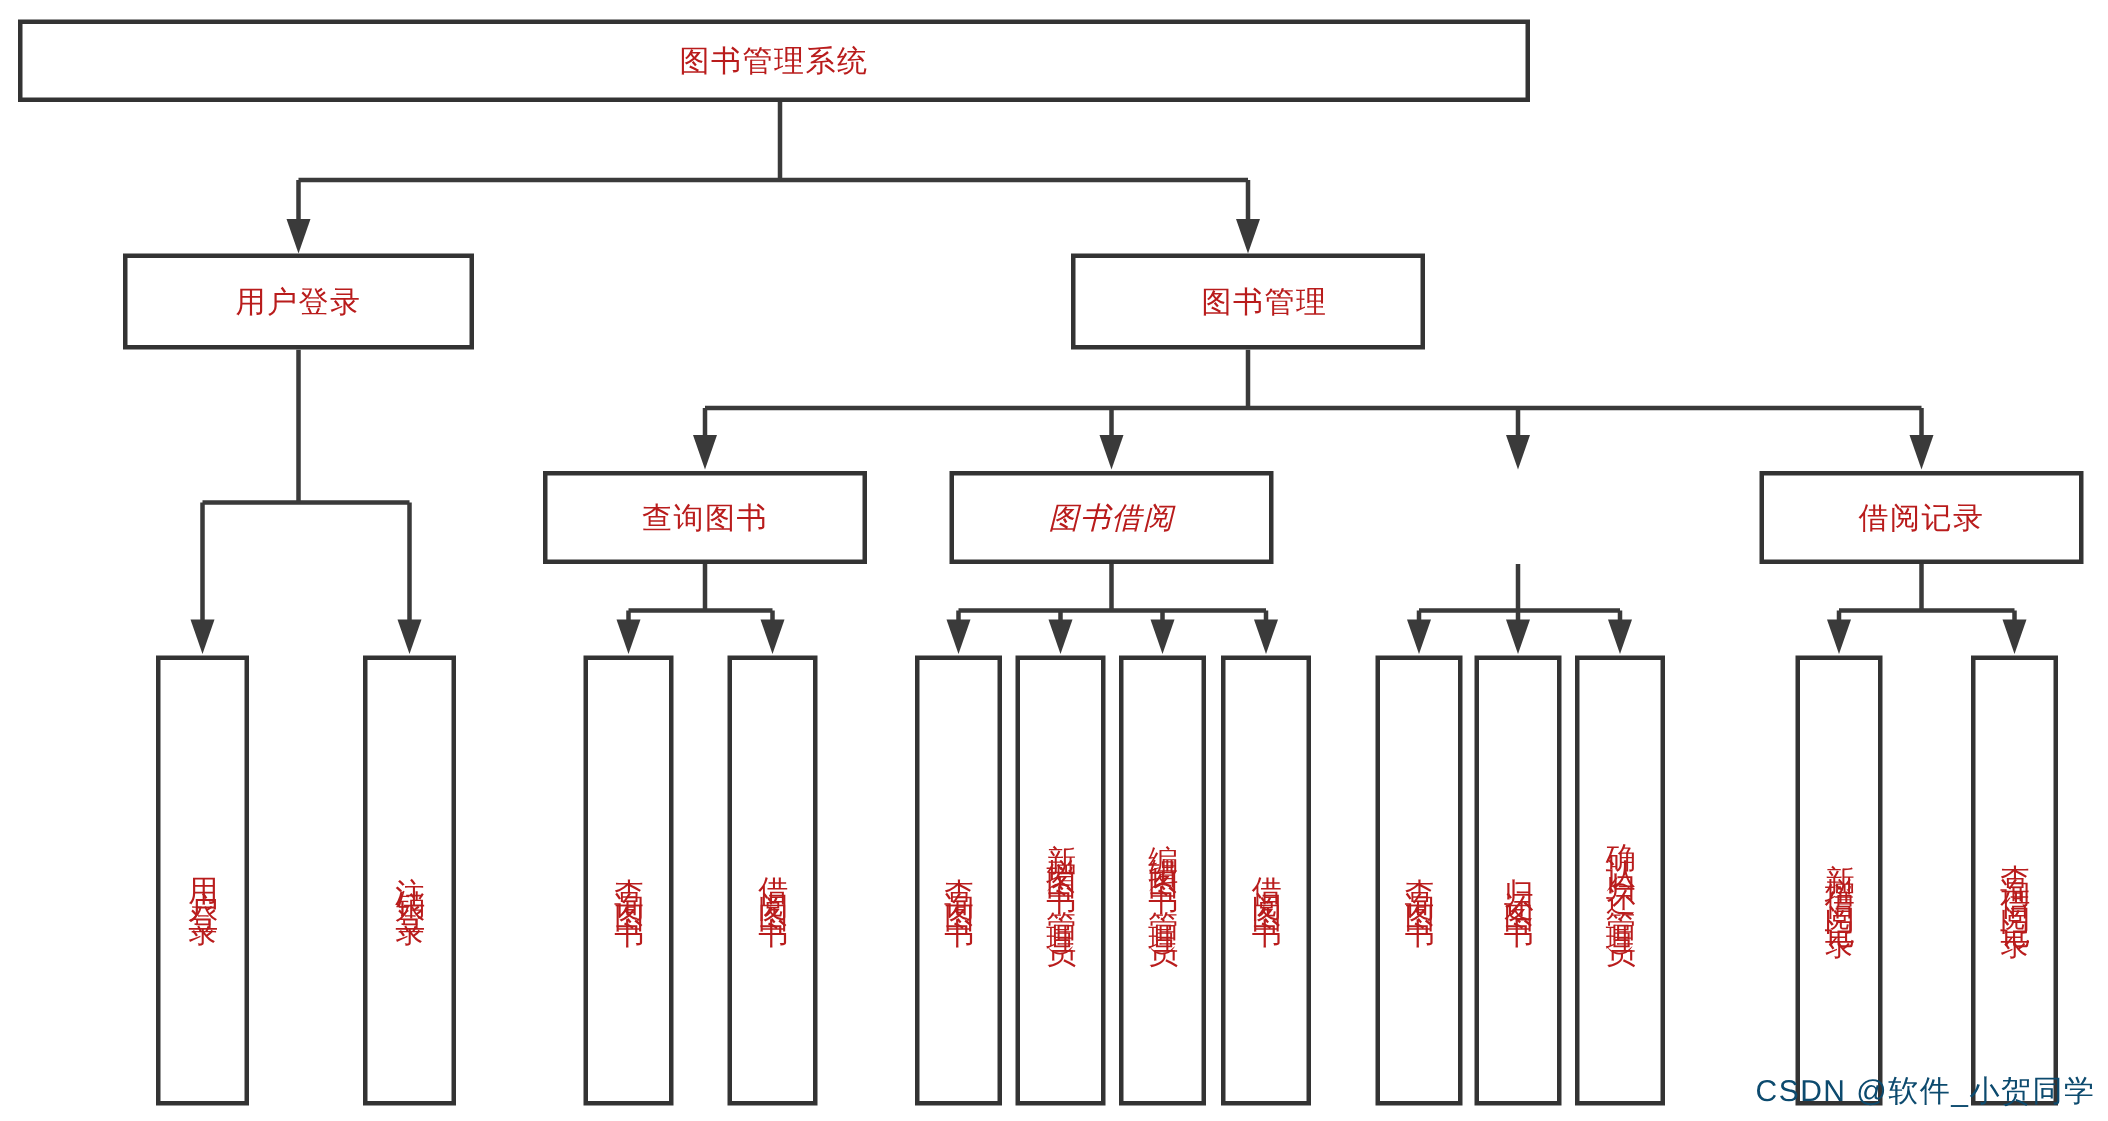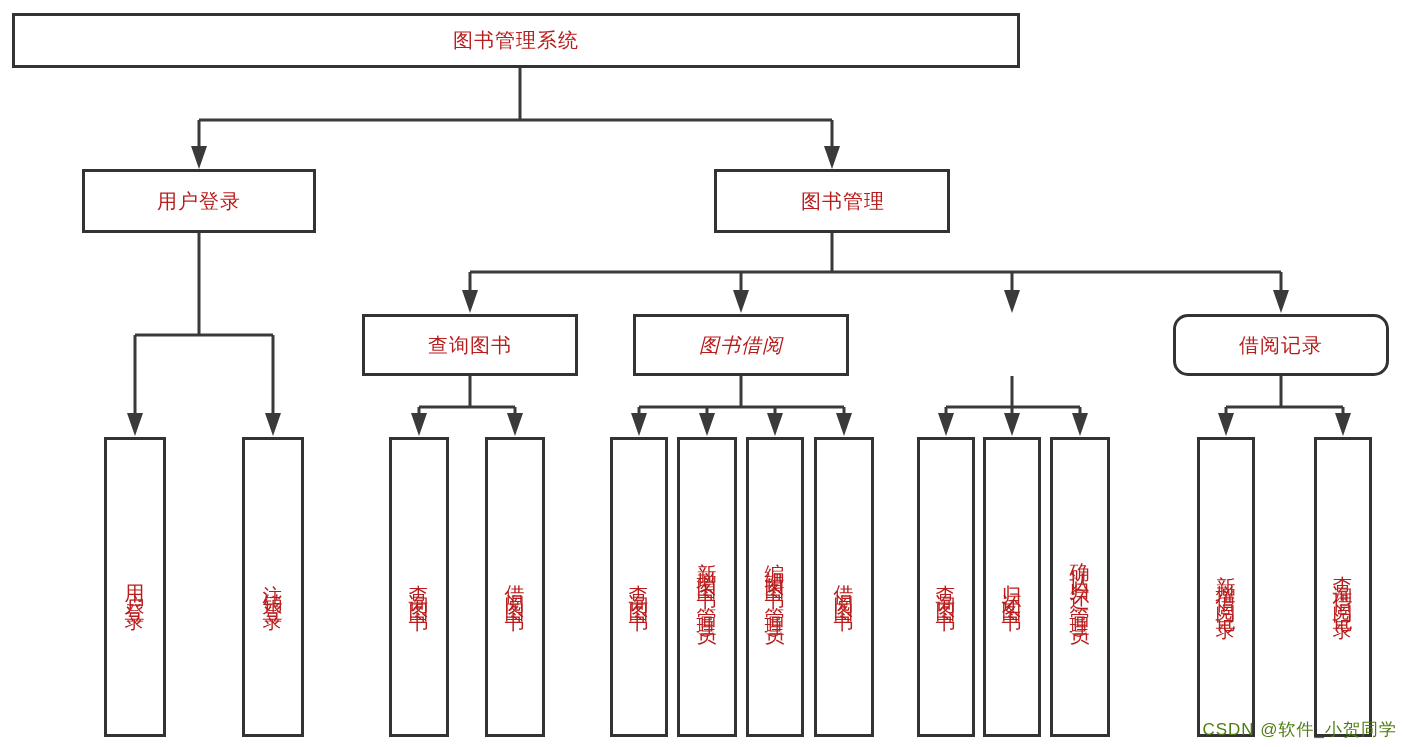--- a/index.html
+++ b/index.html
@@ -34,22 +34,22 @@
     writing-mode: vertical-rl;
     text-orientation: mixed;
     letter-spacing: 9px;
     line-height: 1.1;
     white-space: nowrap;
   }
   .watermark {
     position: absolute;
     right: 8px;
     bottom: 6px;
-    font-size: 17px;
-    color: #4d7c0f;
+    font-size: 20px;
+    color: #0c4a6e;
     letter-spacing: 1px;
     z-index: 3;
   }
 </style>
 </head>
 <body>
 
 <div class="canvas">
 
   <svg class="connector-layer" viewBox="0 0 1405 747" xmlns="http://www.w3.org/2000/svg">
@@ -102,21 +102,21 @@
   <div class="box" style="left:714px; top:169px; width:236px; height:64px;padding-left:22px;">
     <span>图书管理</span>
   </div>
 
   <div class="box" style="left:362px; top:314px; width:216px; height:62px;">
     <span>查询图书</span>
   </div>
   <div class="box" style="left:633px; top:314px; width:216px; height:62px;font-style:italic;">
     <span>图书借阅</span>
   </div>
-  <div class="box" style="left:1173px; top:314px; width:216px; height:62px;border-radius:15px;">
+  <div class="box" style="left:1173px; top:314px; width:216px; height:62px;">
     <span>借阅记录</span>
   </div>
 
   <div class="box leaf" style="left:104px; top:437px; width:62px; height:300px;">
     <span>用户登录</span>
   </div>
   <div class="box leaf" style="left:242px; top:437px; width:62px; height:300px;">
     <span>注销登录</span>
   </div>
 

